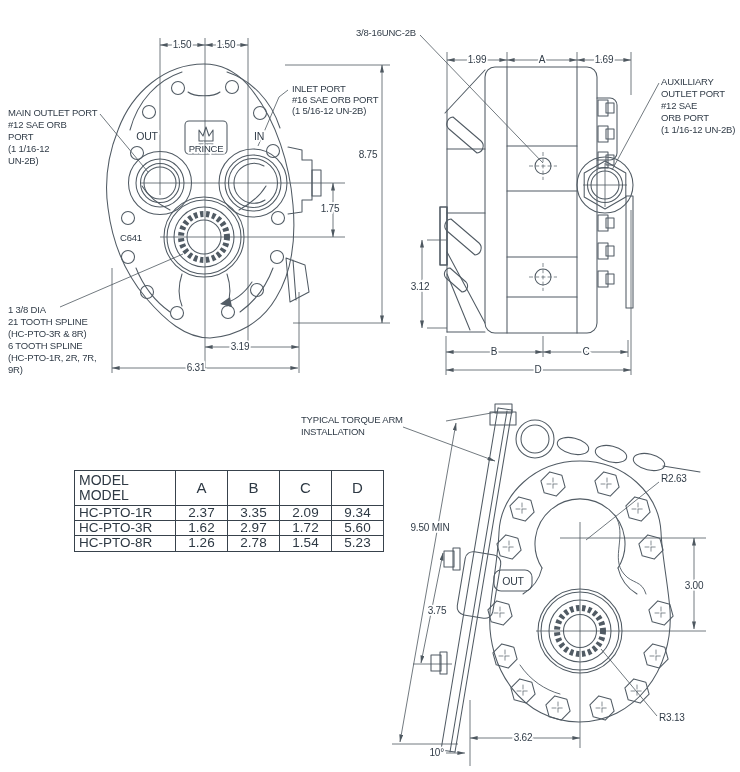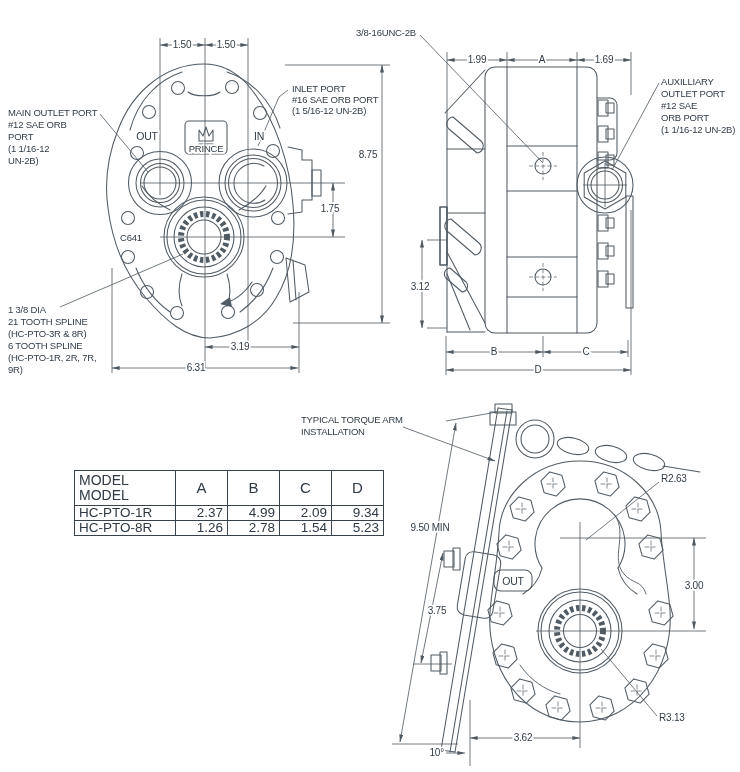--- a/index.html
+++ b/index.html
@@ -18,21 +18,21 @@
   .mid{text-anchor:middle;}
   .end{text-anchor:end;}
   
   #dimtable{position:absolute;left:74px;top:470px;border-collapse:collapse;
             color:#2e3944;background:#fff;}
   #dimtable th,#dimtable td{border:1.9px solid #38424c;padding:0 4px;line-height:1.05;}
   #dimtable th{font-weight:normal;}
   th.modelh{width:92px;text-align:left;font-size:14px;height:34px;}
   th.colh{width:43px;text-align:center;font-size:15px;}
   td.model{font-size:13.5px;text-align:left;height:14px;margin-top:40px;}
-  td.num{font-size:13.5px;text-align:right;}
+  td.num{font-size:13.5px;text-align:center;}
 </style>
 </head>
 <body>
 
 <div id="page">
 <svg width="740" height="772" viewBox="0 0 740 772">
   <defs>
     <marker id="ar" viewBox="0 0 8 4" markerWidth="8" markerHeight="4" refX="7.6" refY="2" orient="auto-start-reverse" markerUnits="userSpaceOnUse">
       <path d="M0,0 L8,2 L0,4 Z" fill="#4e5860" stroke="none"></path>
     </marker>
@@ -407,23 +407,30 @@
       <th class="colh">A</th>
       <th class="colh">B</th>
       <th class="colh">C</th>
       <th class="colh">D</th>
     </tr>
   </thead>
   <tbody>
     <tr>
       <td class="model">HC-PTO-1R</td>
       <td class="num">2.37</td>
-      <td class="num">4.99</td>
+      <td class="num">3.35</td>
       <td class="num">2.09</td>
       <td class="num">9.34</td>
+    </tr>
+    <tr>
+      <td class="model">HC-PTO-3R</td>
+      <td class="num">1.62</td>
+      <td class="num">2.97</td>
+      <td class="num">1.72</td>
+      <td class="num">5.60</td>
     </tr>
     <tr>
       <td class="model">HC-PTO-8R</td>
       <td class="num">1.26</td>
       <td class="num">2.78</td>
       <td class="num">1.54</td>
       <td class="num">5.23</td>
     </tr>
   </tbody>
 </table>

